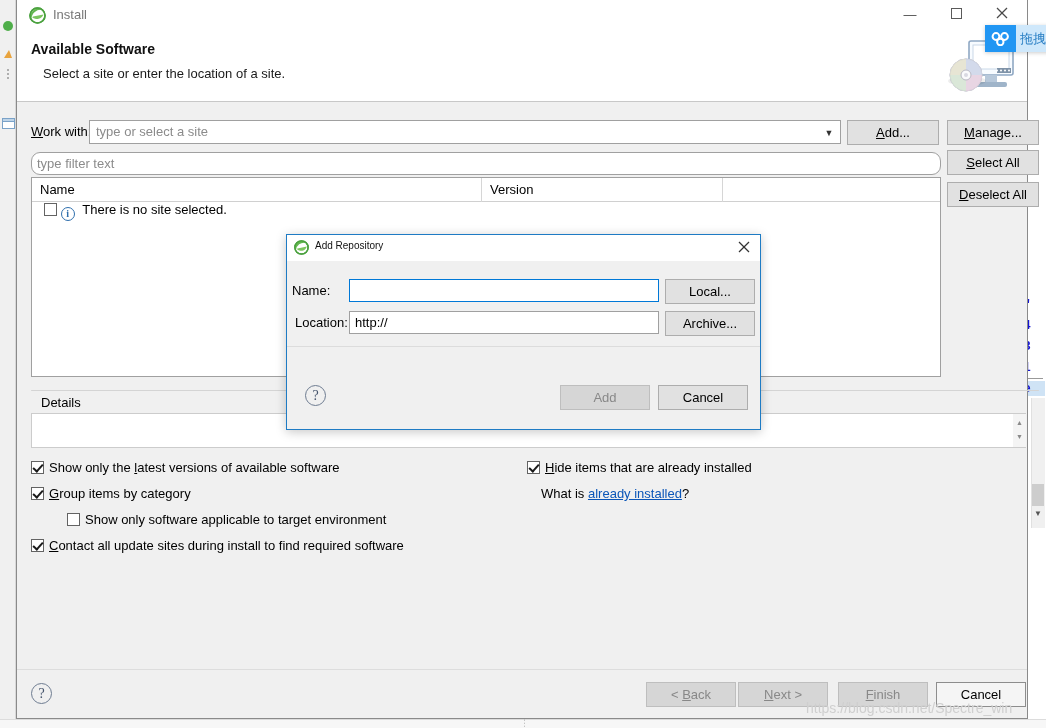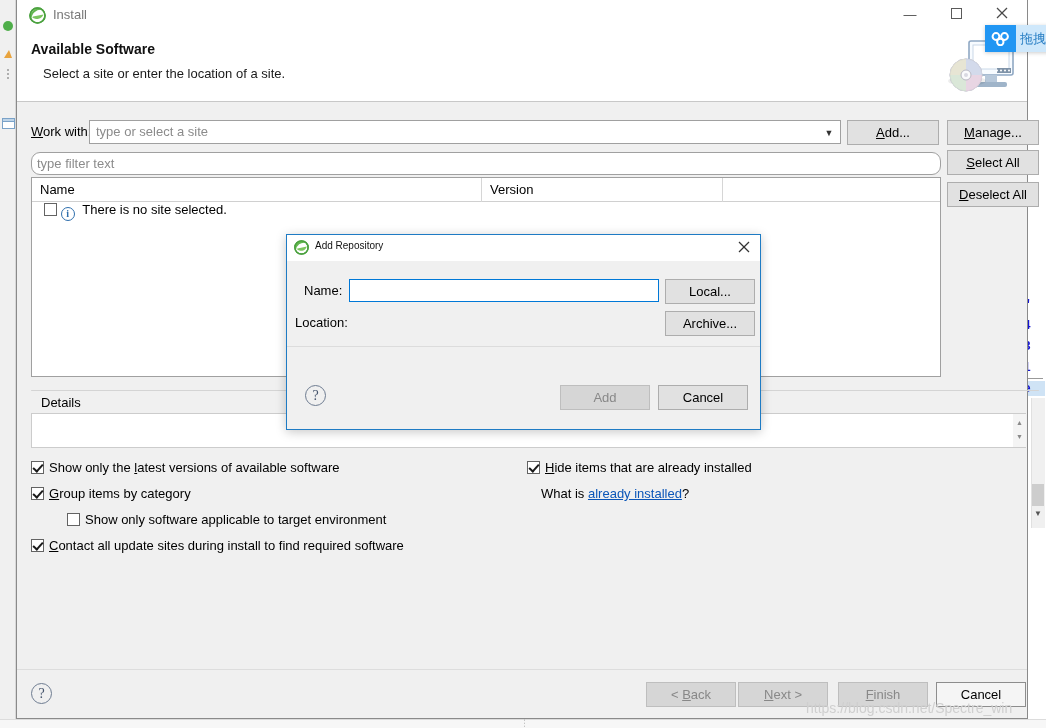--- a/index.html
+++ b/index.html
@@ -423,27 +423,30 @@
     <div class="dlg-title">Add Repository</div>
     <div class="dlg-close">
       <svg width="12" height="12" viewBox="0 0 12 12">
         <line x1="1" y1="1" x2="11" y2="11" stroke="#333" stroke-width="1.2"></line>
         <line x1="11" y1="1" x2="1" y2="11" stroke="#333" stroke-width="1.2"></line>
       </svg>
     </div>
   </div>
 
   <div class="dlg-body">
-    <div class="lbl" style="left:17px; top:22px;">Name:</div>
+    <div class="lbl" style="left:5px; top:22px;">Name:</div>
     <div class="textfield" style="left:62px; top:18px; width:310px; border-color:#0078d7;">
       <span></span>
     </div>
     <div class="btn" style="left:378px; top:18px; width:90px;">Local...</div>
 
     <div class="lbl" style="left:8px; top:54px;">Location:</div>
+    <div class="textfield" style="left:62px; top:50px; width:310px;">
+      <span>http://</span>
+    </div>
     <div class="btn" style="left:378px; top:50px; width:90px;">Archive...</div>
 
     <div class="dlg-sep" style="top:85px;"></div>
 
     <div class="help-circle" style="left:18px; top:124px;">?</div>
     <div class="btn disabled" style="left:273px; top:124px; width:90px;">Add</div>
     <div class="btn" style="left:371px; top:124px; width:90px;">Cancel</div>
   </div>
 </div>
 

